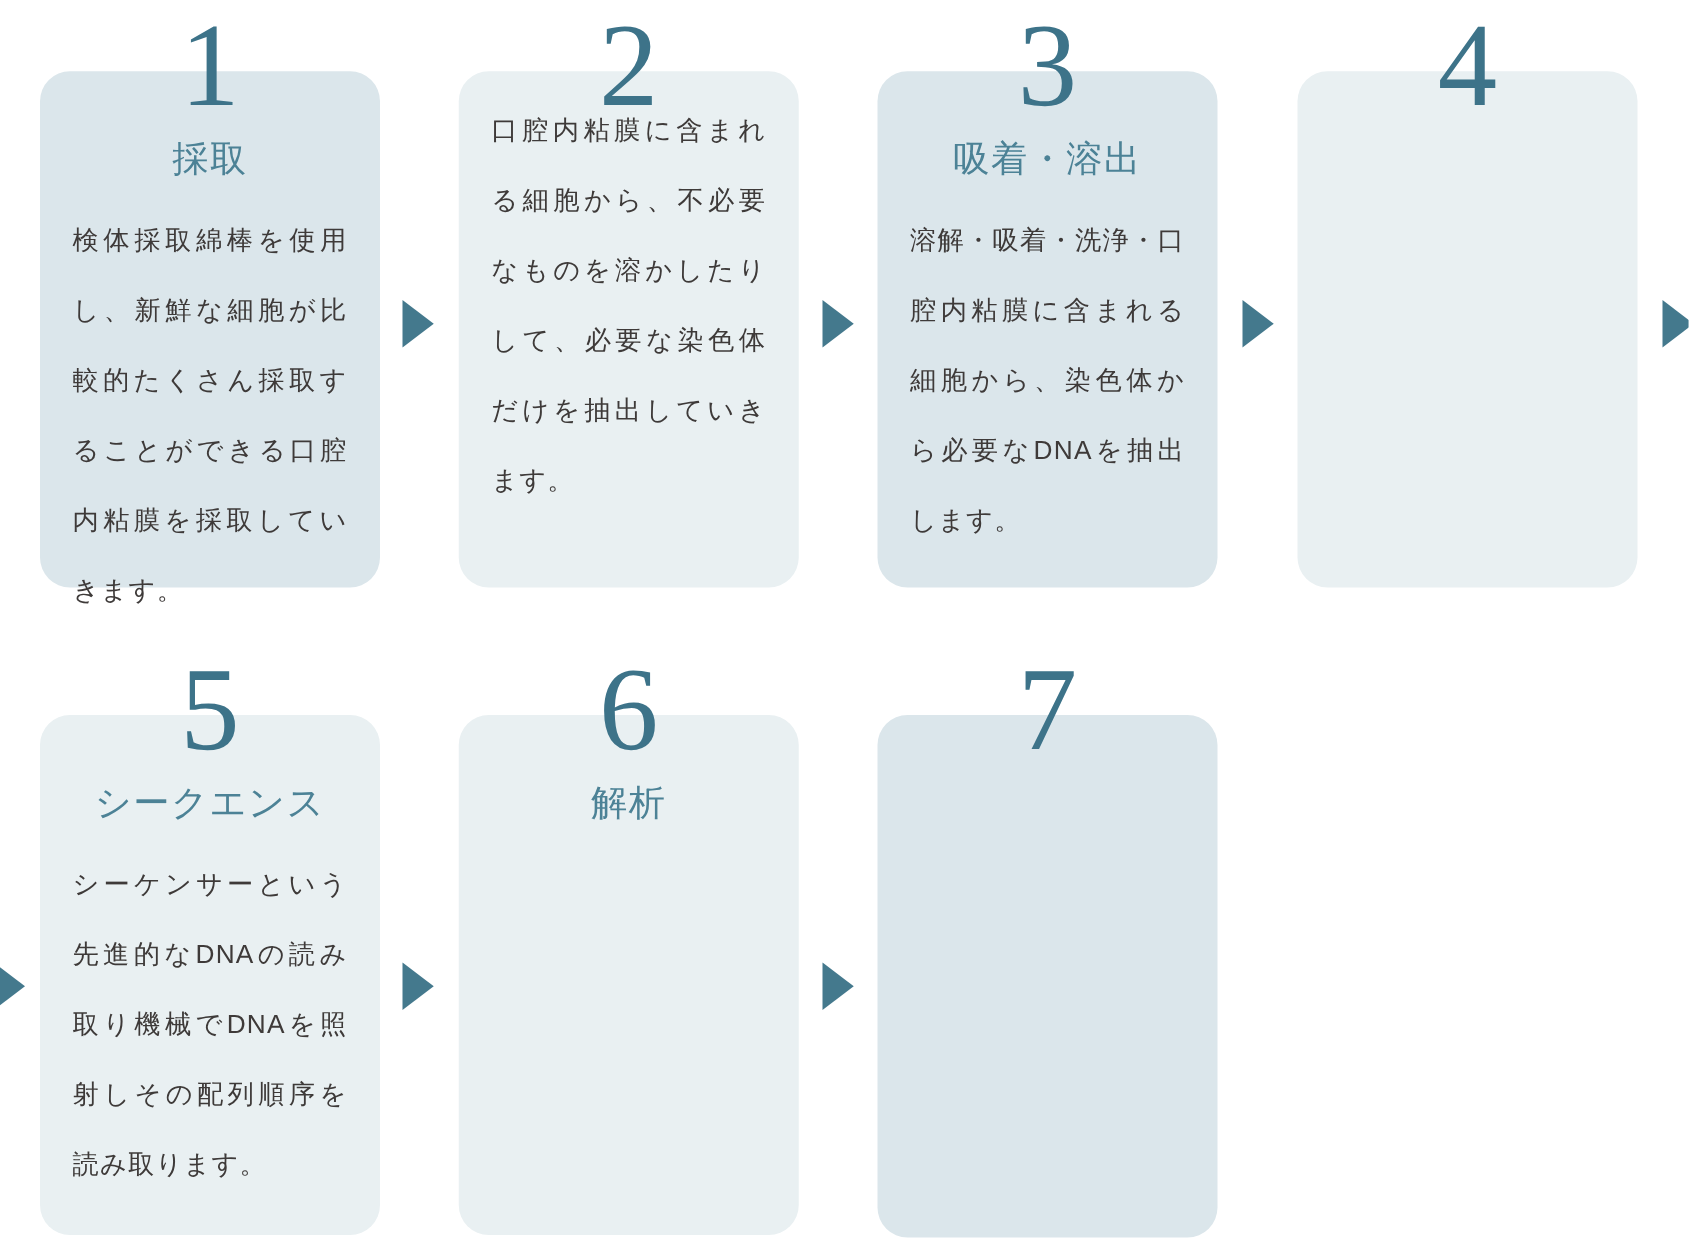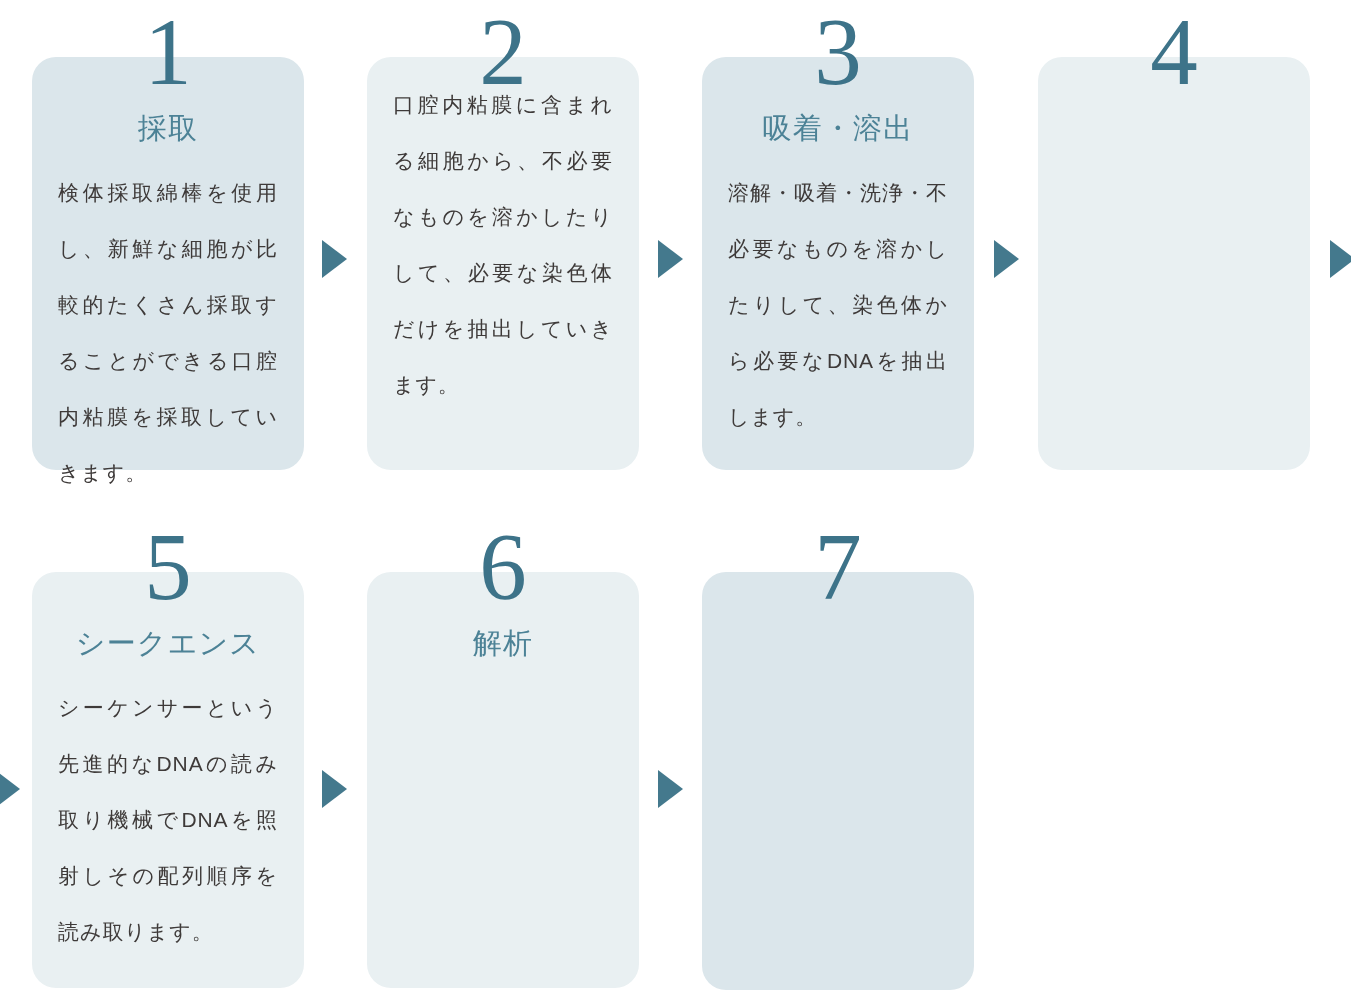--- a/index.html
+++ b/index.html
@@ -95,21 +95,21 @@
   <section class="card card-2 tone-light">
     <div class="num">2</div>
     <p class="body">口腔内粘膜に含まれる細胞から、不必要なものを溶かしたりして、必要な染色体だけを抽出していきます。</p>
   </section>
 
   <div class="arrow arrow-2"></div>
 
   <section class="card card-3 tone-dark">
     <div class="num">3</div>
     <h2 class="title">吸着・溶出</h2>
-    <p class="body">溶解・吸着・洗浄・不必要なものを溶かしたりして、染色体から必要なDNAを抽出します。</p>
+    <p class="body">溶解・吸着・洗浄・口腔内粘膜に含まれる細胞から、染色体から必要なDNAを抽出します。</p>
   </section>
 
   <div class="arrow arrow-3"></div>
 
   <section class="card card-4 tone-light">
     <div class="num">4</div>
   </section>
 
   <div class="arrow arrow-4"></div>
   <div class="arrow arrow-5"></div>

